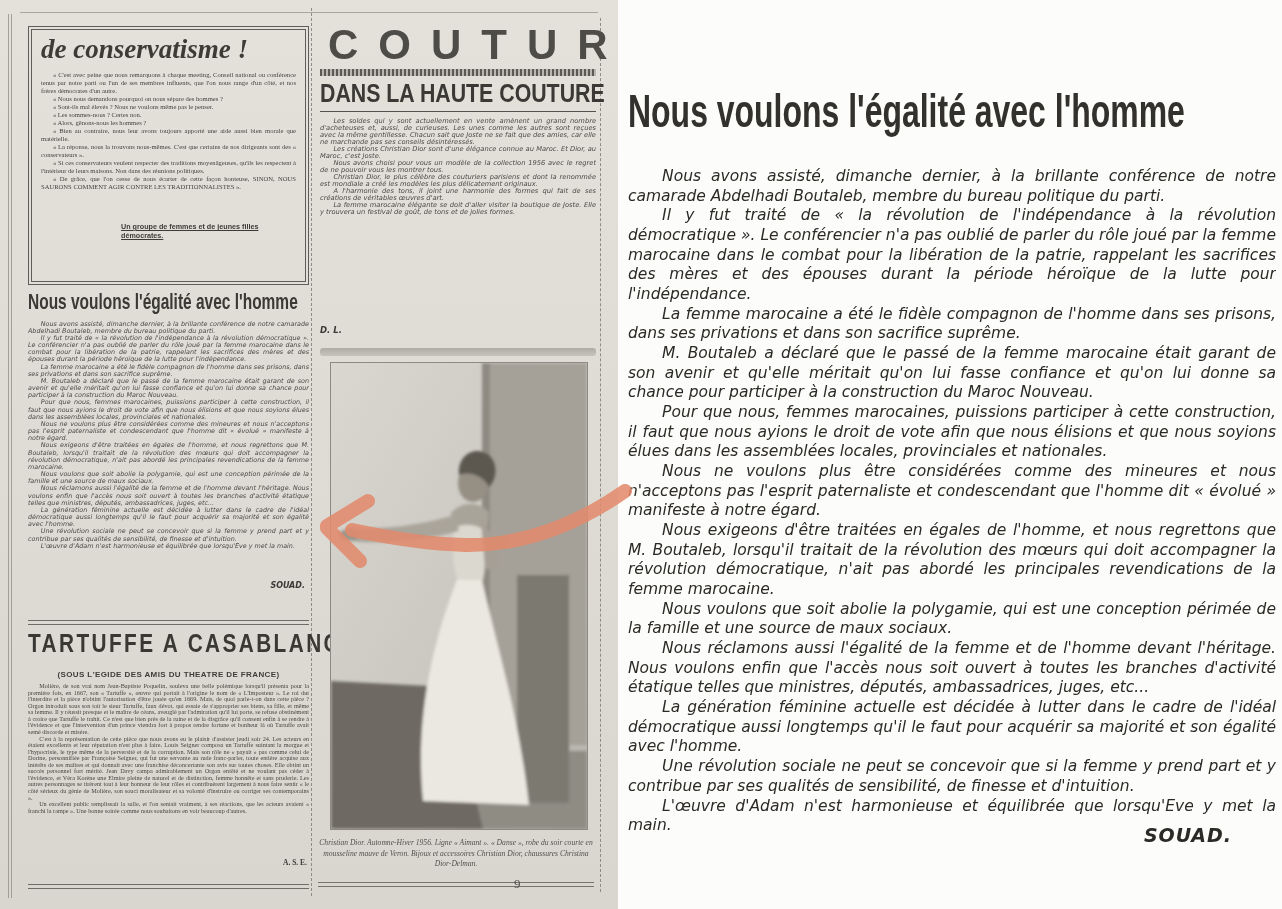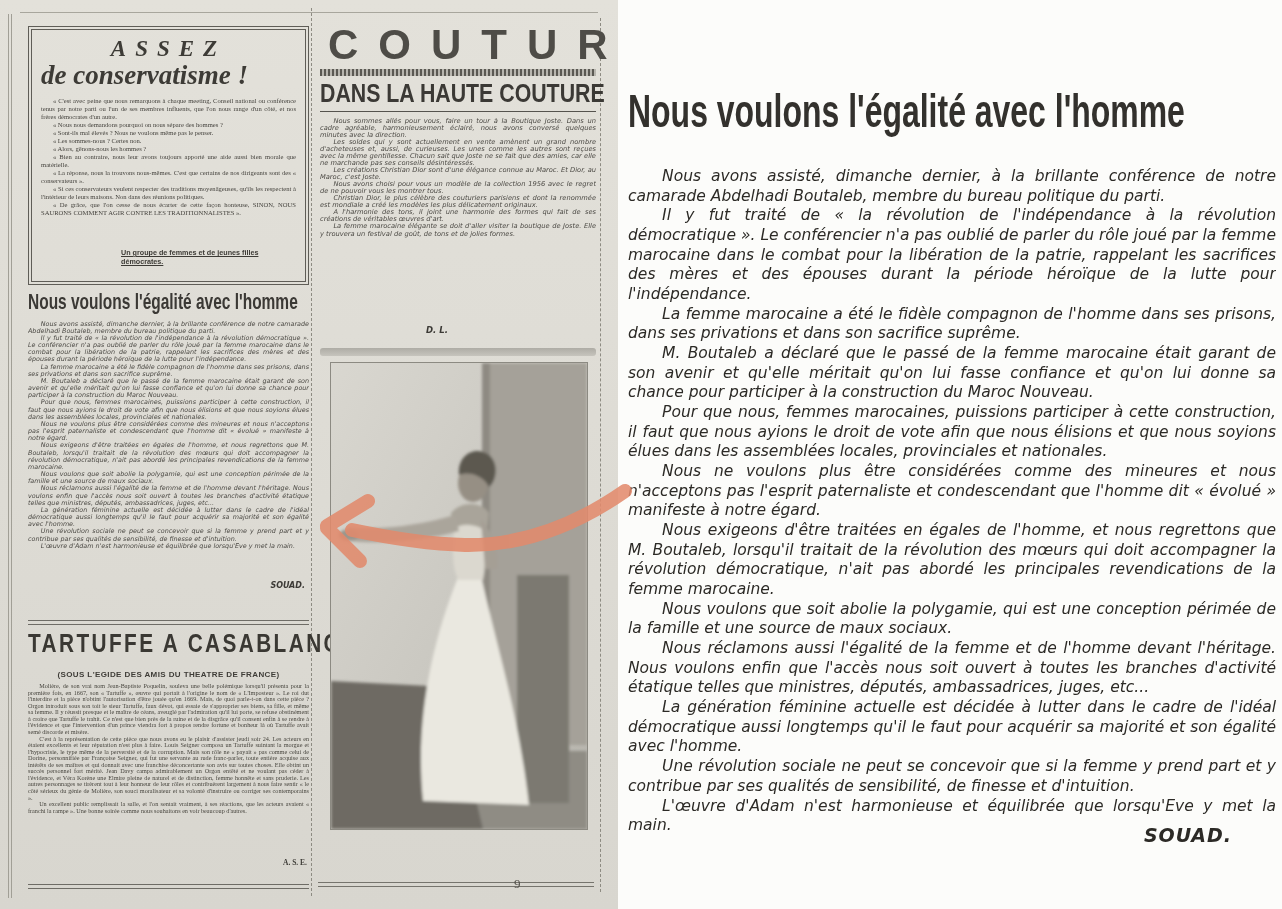--- a/index.html
+++ b/index.html
@@ -64,21 +64,21 @@
          background:repeating-linear-gradient(90deg,#5b5953 0 2px,#b8b6af 2px 4px);}
   .soldes-sub{margin:0;font:700 26px/1 "Liberation Sans",sans-serif;color:#3b3935;
               transform:scaleX(.82);transform-origin:left top;width:340px;
               white-space:nowrap;}
   .soldes-rule{border-top:1.5px solid #55534e;margin-top:5px;}
   .soldes-body{margin-top:6px;height:205px;overflow:hidden;
                font:italic 6.7px/1.05 "DejaVu Sans",sans-serif;color:#4a4843;
                text-align:justify;}
   .soldes-body p{margin:0;text-indent:2em;}
   .soldes-sig{font:italic 700 8.5px "DejaVu Sans",sans-serif;color:#3b3935;
-              text-align:center;padding-right:42px;margin-top:2px;}
+              text-align:left;padding-right:42px;margin-top:2px;}
   .gray-band{position:absolute;left:320px;top:348px;width:276px;height:8px;
              background:linear-gradient(180deg,#aeaca5,#c6c4bd);border-radius:3px;}
 
   
   .photo{position:absolute;left:330px;top:362px;width:256px;height:466px;margin:0;
          border:1px solid #8c8a82;box-sizing:content-box;overflow:hidden;}
   .caption{position:absolute;left:318px;top:838px;width:276px;
            font:italic 7.6px/1.4 "Liberation Serif",serif;color:#53514c;
            text-align:center;}
   .caption-rule{position:absolute;left:318px;top:882px;width:276px;height:3px;
@@ -109,21 +109,20 @@
 <div class="scan">
 
   <div class="edge-v" style="left:8px;top:14px;height:884px;"></div>
   <div class="edge-v" style="left:11px;top:14px;height:884px;"></div>
   <div class="edge-h" style="left:20px;top:12px;width:578px;"></div>
   <div class="vrule" style="left:311px;top:8px;height:888px;"></div>
   <div class="vrule" style="left:600px;top:18px;height:874px;"></div>
 
   <section class="assez-box">
     <div class="assez-inner">
-      <div class="assez-t1">ASSEZ</div>
       <div class="assez-t2">de conservatisme !</div>
       <div class="assez-body">
           <p>« C'est avec peine que nous remarquons à chaque meeting, Conseil national ou conférence tenus par notre parti ou l'un de ses membres influents, que l'on nous range d'un côté, et nos frères démocrates d'un autre.</p>
           <p>« Nous nous demandons pourquoi on nous sépare des hommes ?</p>
           <p>« Sont-ils mal élevés ? Nous ne voulons même pas le penser.</p>
           <p>« Les sommes-nous ? Certes non.</p>
           <p>« Alors, gênons-nous les hommes ?</p>
           <p>« Bien au contraire, nous leur avons toujours apporté une aide aussi bien morale que matérielle.</p>
           <p>« La réponse, nous la trouvons nous-mêmes. C'est que certains de nos dirigeants sont des « conservateurs ».</p>
           <p>« Si ces conservateurs veulent respecter des traditions moyenâgeuses, qu'ils les respectent à l'intérieur de leurs maisons. Non dans des réunions politiques.</p>
@@ -166,21 +165,20 @@
   </section>
 
   <div class="wavy" style="top:884px;"></div>
 
   <section class="soldes">
     <h1 class="soldes-title">COUTURE</h1>
     <div class="hatch"></div>
     <h2 class="soldes-sub">DANS LA HAUTE COUTURE</h2>
     <div class="soldes-rule"></div>
     <div class="soldes-body">
-        <p>Nous sommes allés pour vous, faire un tour à la Boutique Joste. Dans un cadre agréable, harmonieusement éclairé, nous avons conversé quelques minutes avec la direction.</p>
         <p>Les soldes qui y sont actuellement en vente amènent un grand nombre d'acheteuses et, aussi, de curieuses. Les unes comme les autres sont reçues avec la même gentillesse. Chacun sait que Joste ne se fait que des amies, car elle ne marchande pas ses conseils désintéressés.</p>
         <p>Les créations Christian Dior sont d'une élégance connue au Maroc. Et Dior, au Maroc, c'est Joste.</p>
         <p>Nous avons choisi pour vous un modèle de la collection 1956 avec le regret de ne pouvoir vous les montrer tous.</p>
         <p>Christian Dior, le plus célèbre des couturiers parisiens et dont la renommée est mondiale a créé les modèles les plus délicatement originaux.</p>
         <p>A l'harmonie des tons, il joint une harmonie des formes qui fait de ses créations de véritables œuvres d'art.</p>
         <p>La femme marocaine élégante se doit d'aller visiter la boutique de Joste. Elle y trouvera un festival de goût, de tons et de jolies formes.</p>
       </div>
     <div class="soldes-sig">D. L.</div>
   </section>
 
@@ -210,20 +208,21 @@
         <path d="M120 150 C 130 138, 150 138, 158 150 L 156 168 C 142 160, 132 160, 122 166 Z" fill="#a9a49a"></path>
         <path d="M124 152 C 90 162, 48 168, 16 164 L 18 178 C 56 182, 100 176, 128 168 Z" fill="#aaa59b"></path>
         <path d="M150 156 C 162 170, 168 188, 166 206 L 154 206 Z" fill="#a59f95"></path>
         <ellipse cx="142" cy="120" rx="15" ry="19" fill="#968f84"></ellipse>
         <path d="M128 112 C 126 92, 144 82, 158 92 C 168 100, 166 118, 158 124 C 152 112, 138 108, 128 112 Z" fill="#5c584f"></path>
         <ellipse cx="18" cy="172" rx="10" ry="6" fill="#9b968c"></ellipse>
       </g>
     </svg>
   </figure>
 
+  <figcaption class="caption">Christian Dior. Automne-Hiver 1956. Ligne « Aimant ». « Danse », robe du soir courte en mousseline mauve de Veron. Bijoux et accessoires Christian Dior, chaussures Christina Dior-Delman.</figcaption>
   <div class="caption-rule"></div>
   <div class="pagenum">9</div>
 </div>
 
 <div class="readable">
   <h1 class="big-headline">Nous voulons l'égalité avec l'homme</h1>
   <div class="big-body">
       <p>Nous avons assisté, dimanche dernier, à la brillante conférence de notre camarade Abdelhadi Boutaleb, membre du bureau politique du parti.</p>
       <p>Il y fut traité de « la révolution de l'indépendance à la révolution démocratique ». Le conférencier n'a pas oublié de parler du rôle joué par la femme marocaine dans le combat pour la libération de la patrie, rappelant les sacrifices des mères et des épouses durant la période héroïque de la lutte pour l'indépendance.</p>
       <p>La femme marocaine a été le fidèle compagnon de l'homme dans ses prisons, dans ses privations et dans son sacrifice suprême.</p>

